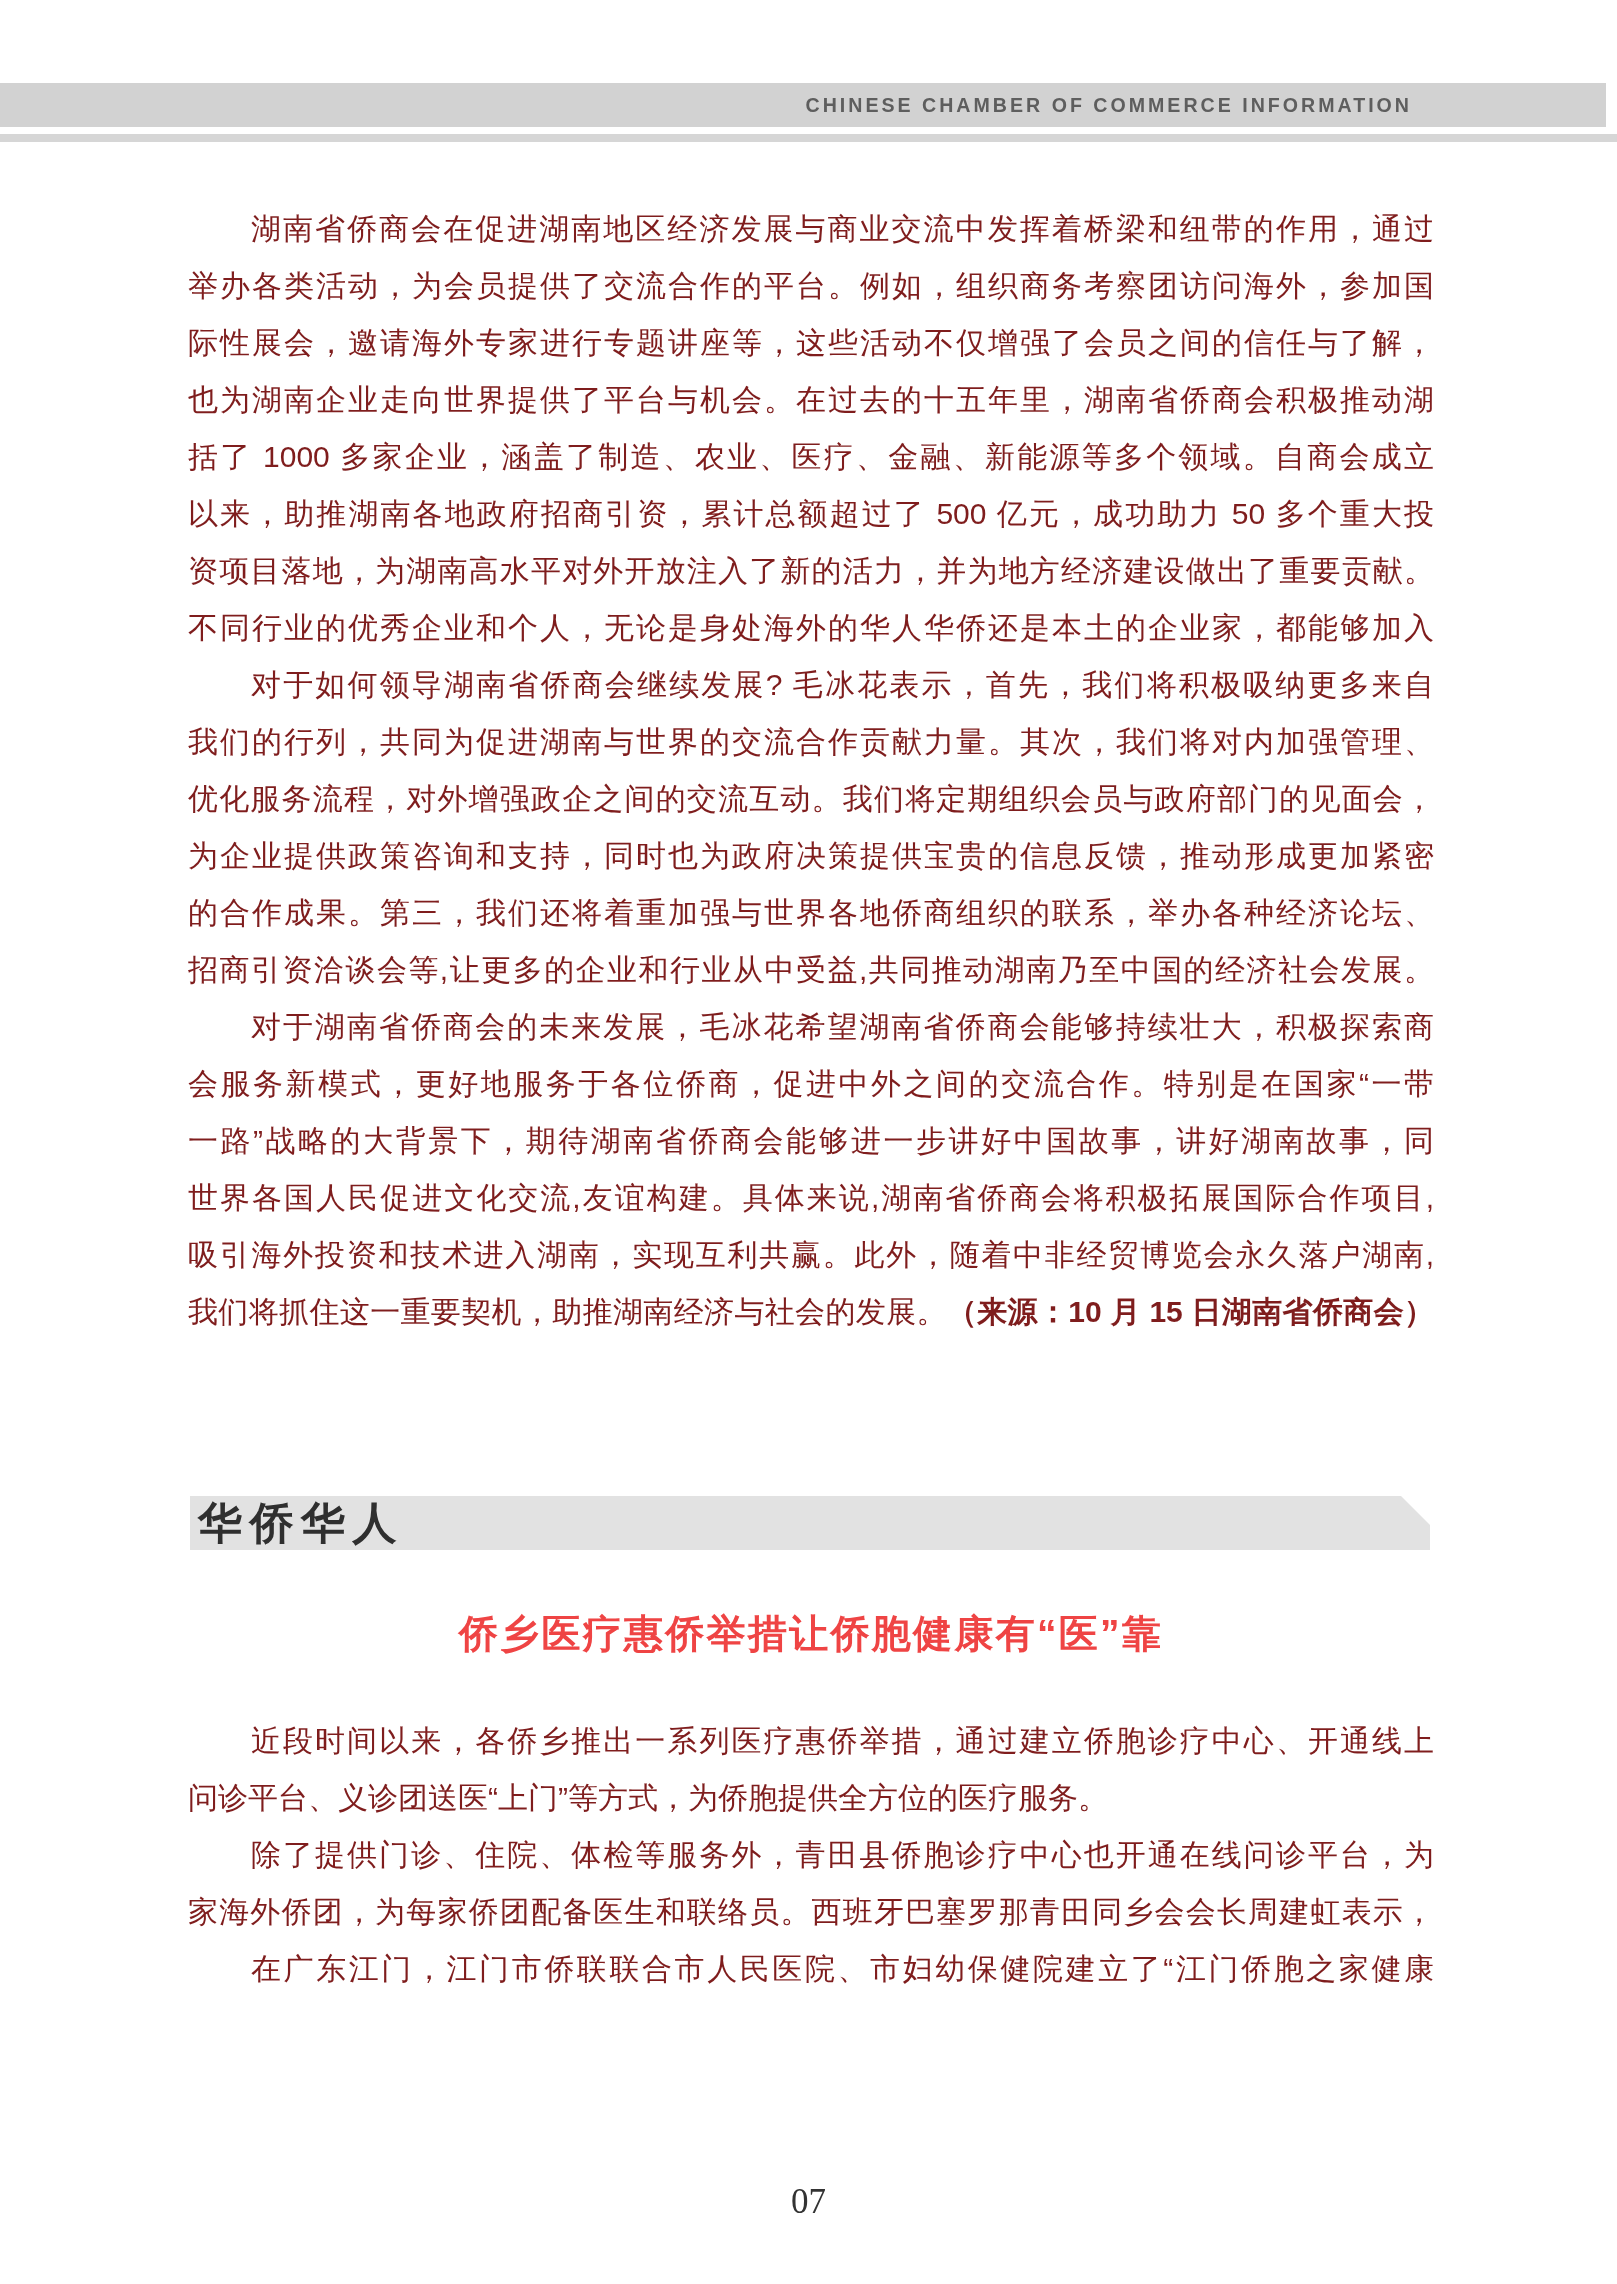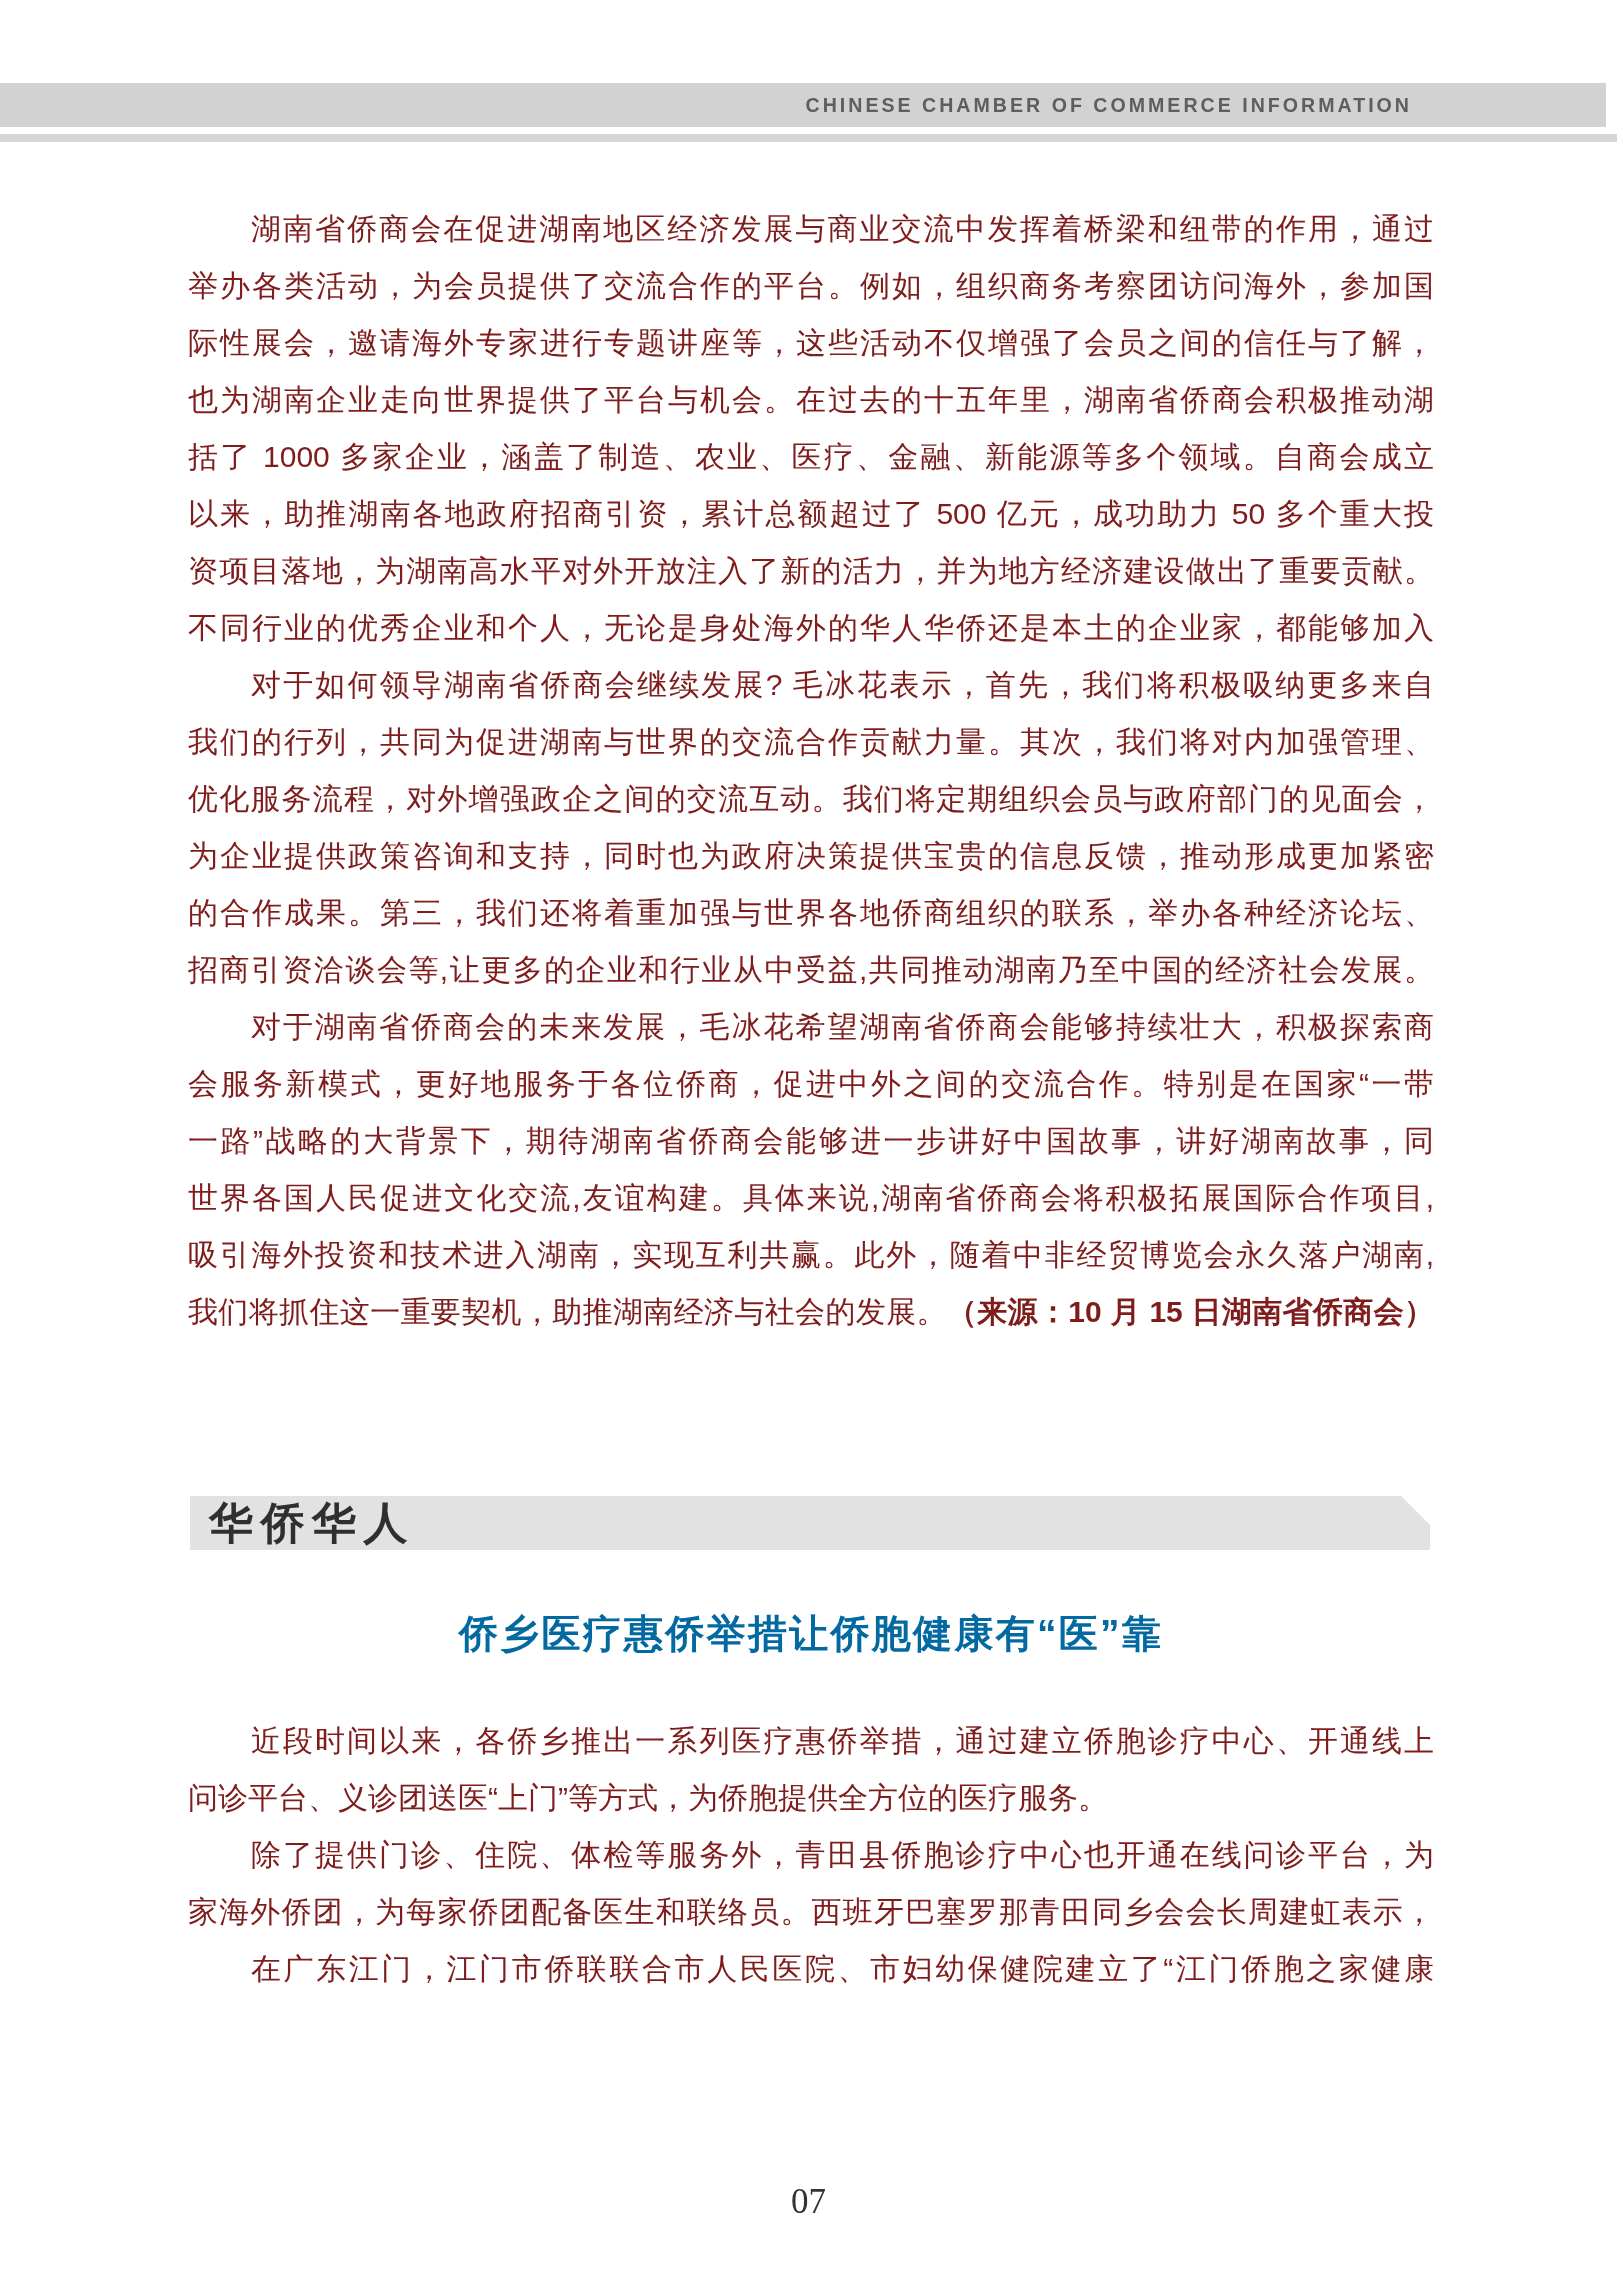--- a/index.html
+++ b/index.html
@@ -38,27 +38,27 @@
   
   .section-band {
     position:absolute; left:190px; top:1496px; width:1240px; height:54px;
     background:#e2e2e2;
     clip-path:polygon(0 0, 1211px 0, 1240px 29px, 1240px 54px, 0 54px);
     display:flex; align-items:center;
   }
   .section-label {
     font-family:"Liberation Serif", serif; font-weight:bold;
     font-size:44px; letter-spacing:7.5px; color:#2f2f2f;
-    padding-left:19px; line-height:53px; white-space:nowrap;
+    padding-left:8px; line-height:53px; white-space:nowrap;
   }
   
   .article-title {
     position:absolute; left:188px; top:1602px; width:1246px;
     text-align:center; font-size:39px; font-weight:bold;
-    letter-spacing:2.3px; color:#0369a1; line-height:63px;
+    letter-spacing:2.3px; color:#ef4444; line-height:63px;
   }
   
   .page-number {
     position:absolute; left:0; top:2182px; width:1617px;
     text-align:center; font-family:"Liberation Serif", serif;
     font-size:35px; color:#333333;
   }
 </style>
 </head>
 <body>

